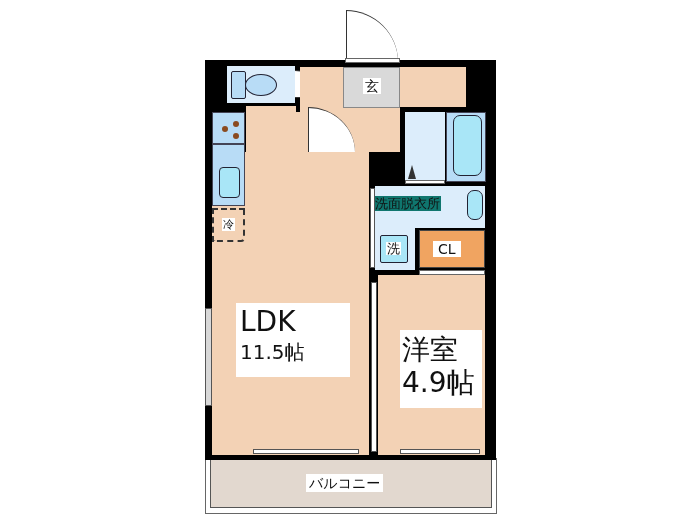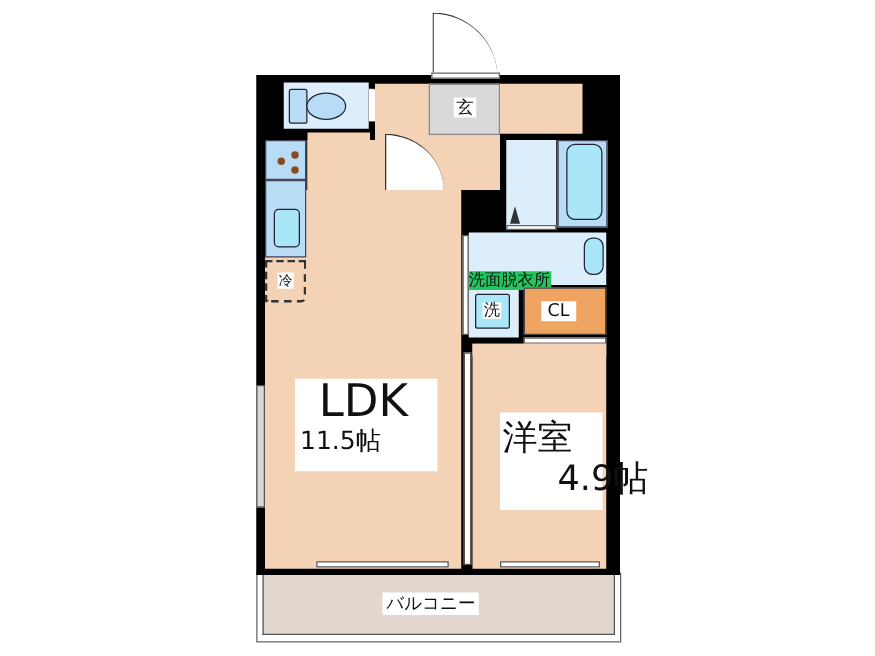--- a/index.html
+++ b/index.html
@@ -49,49 +49,49 @@
   <div class="abs" style="left:233px;top:133px;width:6px;height:6px;border-radius:50%;background:#8a4a1f;"></div>
   <div class="abs" style="left:212px;top:144px;width:33px;height:62px;background:#b8dcf6;border:1px solid #445;"></div>
   <div class="abs" style="left:219px;top:167px;width:21px;height:31px;background:#a9e6f7;border:1.5px solid #223;border-radius:4px;"></div>
 
   <div class="abs" style="left:212px;top:208px;width:33px;height:34px;border:2px dashed #333;border-radius:0 0 4px 0;"></div>
   <span class="lbl" style="left:222px;top:218px;font-size:11px;padding:1px;background:#fff;">冷</span>
 
   <div class="abs win" style="left:205px;top:308px;width:7px;height:98px;background:#d8d8d8;"></div>
 
   <div class="lbl" style="left:236px;top:303px;width:106px;height:68px;padding:3px 4px;">
-    <div style="font-size:36px;line-height:31px;margin-left:15px;">LDK</div>
+    <div style="font-size:28px;line-height:31px;">LDK</div>
     <div style="font-size:20px;line-height:31px;">11.5帖</div>
   </div>
 
   <div class="abs wet" style="left:405px;top:112px;width:40px;height:70px;"></div>
   <div class="abs" style="left:446px;top:112px;width:40px;height:70px;background:#b8dcf6;border:1px solid #445;"></div>
   <div class="abs" style="left:453px;top:115px;width:29px;height:61px;background:#a9e6f7;border:1.5px solid #223;border-radius:7px;"></div>
   <div class="abs" style="left:405px;top:180px;width:40px;height:4px;background:#fff;border:1px solid #666;"></div>
   <div class="abs" style="left:408px;top:165px;width:0;height:0;border-left:4px solid transparent;border-right:4px solid transparent;border-bottom:14px solid #333;"></div>
 
   <div class="abs wet" style="left:375px;top:186px;width:110px;height:42px;"></div>
   <div class="abs wet" style="left:375px;top:228px;width:40px;height:42px;"></div>
-  <span class="lbl" style="left:374px;top:217px;font-size:13px;padding:1px 1px;background:#22c55e;">洗面脱衣所</span>
+  <span class="lbl" style="left:374px;top:196px;font-size:13px;padding:1px 1px;background:#0f766e;">洗面脱衣所</span>
   <div class="abs" style="left:467px;top:190px;width:16px;height:30px;background:#a9e6f7;border:1.5px solid #223;border-radius:7px;"></div>
 
   <div class="abs" style="left:380px;top:235px;width:28px;height:28px;background:#a9e6f7;border:1.5px solid #223;border-radius:2px;"></div>
   <span class="lbl" style="left:386px;top:242px;font-size:13px;padding:0 1px;">洗</span>
 
   <div class="abs" style="left:370px;top:188px;width:5px;height:80px;background:#fff;border:1px solid #555;"></div>
 
   <div class="abs" style="left:419px;top:230px;width:66px;height:38px;background:#f0a461;border:1px solid #444;"></div>
   <span class="lbl" style="left:433px;top:241px;font-size:14px;padding:1px 5px;">CL</span>
   <div class="abs" style="left:419px;top:270px;width:66px;height:5px;background:#fff;border:1px solid #666;"></div>
   <div class="abs" style="left:424px;top:275px;width:0;height:0;border-left:4px solid transparent;border-right:4px solid transparent;border-top:10px solid #555;"></div>
   <div class="abs" style="left:477px;top:275px;width:0;height:0;border-left:4px solid transparent;border-right:4px solid transparent;border-top:10px solid #555;"></div>
 
   <div class="abs floor" style="left:378px;top:275px;width:107px;height:180px;"></div>
   <div class="abs floor" style="left:378px;top:275px;width:107px;height:10px;"></div>
   <div class="abs" style="left:371px;top:282px;width:6px;height:170px;background:#fff;border:1px solid #555;"></div>
   <div class="lbl" style="left:400px;top:330px;width:78px;height:72px;padding:3px 2px;">
     <div style="font-size:28px;line-height:33px;">洋室</div>
-    <div style="font-size:28px;line-height:33px;margin-left:44px;">4.9帖</div>
+    <div style="font-size:28px;line-height:33px;">4.9帖</div>
   </div>
 
   <div class="abs win" style="left:253px;top:449px;width:106px;height:5px;"></div>
   <div class="abs win" style="left:400px;top:449px;width:80px;height:5px;"></div>
 </div>
 
 </body></html>

